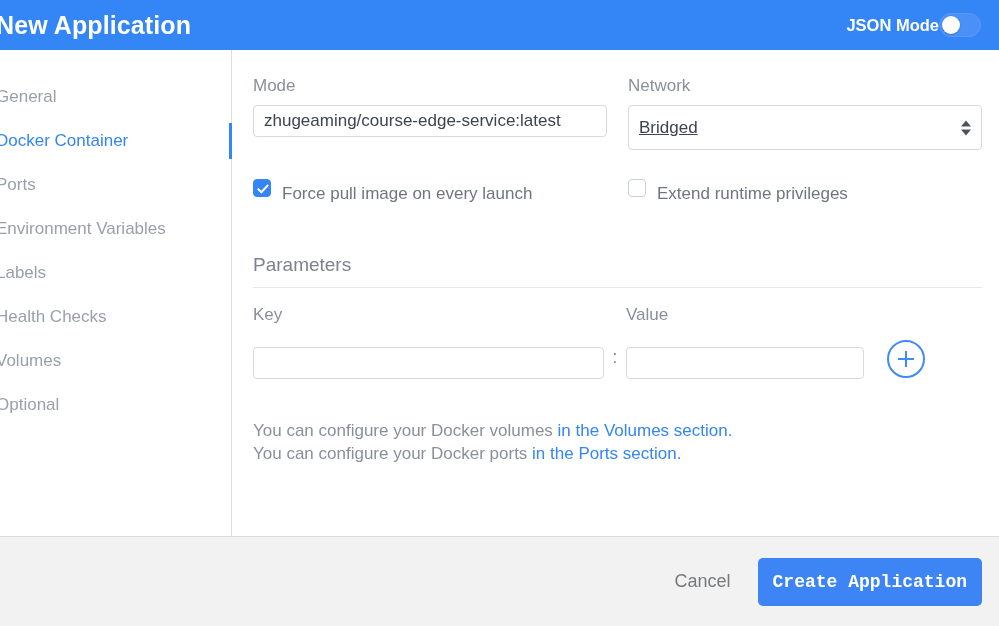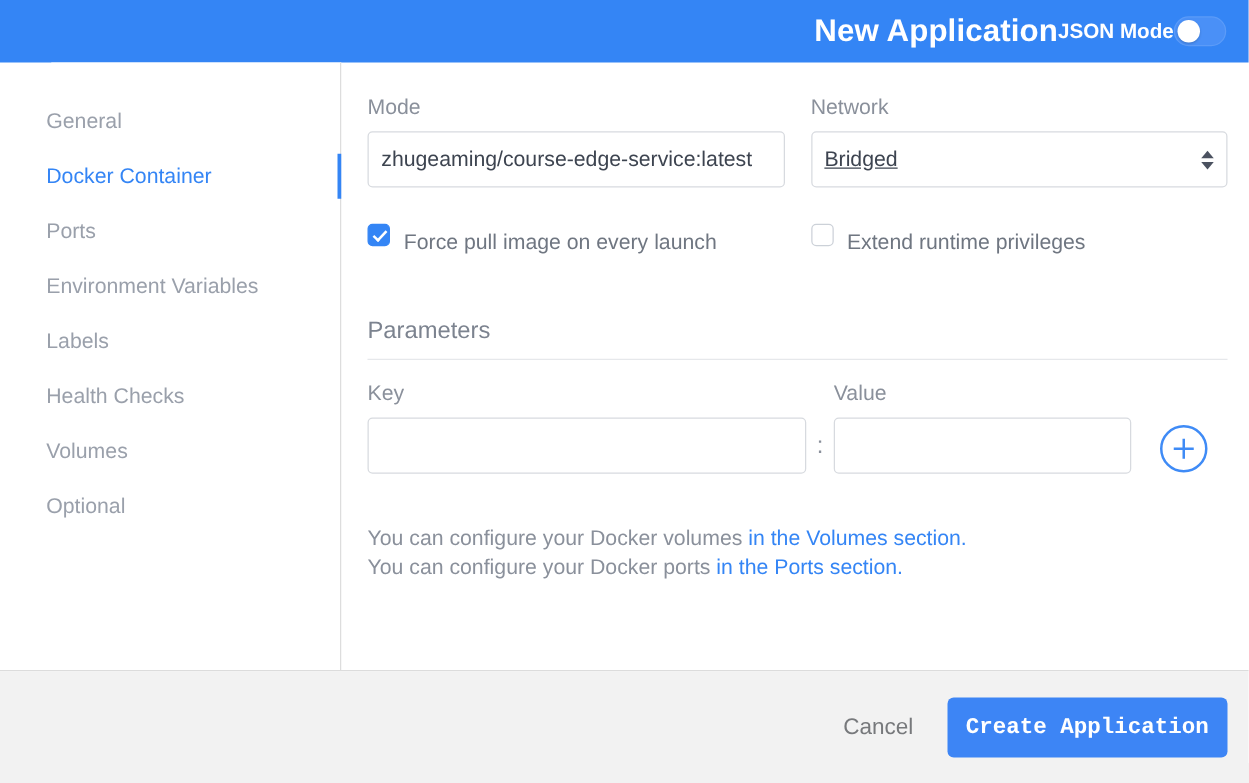--- a/index.html
+++ b/index.html
@@ -22,21 +22,21 @@
     background: #ffffff;
   }
 
   
   .header {
     height: 50px;
     flex: 0 0 50px;
     background: #3485f5;
     display: flex;
     align-items: center;
-    justify-content: flex-end;
+    justify-content: space-between;
     padding: 0 18px 0 0;
     position: relative;
   }
   .header-title {
     color: #ffffff;
     font-size: 25px;
     font-weight: 600;
     letter-spacing: 0.1px;
     margin-left: -4px;
     padding-left: 0;
@@ -75,21 +75,20 @@
     box-shadow: 0 1px 2px rgba(0,0,0,0.18);
   }
 
   
   .body {
     flex: 1 1 auto;
     display: flex;
     min-height: 0;
     background: #ffffff;
     border-bottom: 1px solid #dcdcdc;
-    padding-left: 41px;
   }
 
   
   .sidebar {
     width: 232px;
     flex: 0 0 232px;
     border-right: 1px solid #dddddd;
     padding-top: 25px;
     background: #ffffff;
     position: relative;
@@ -136,21 +135,21 @@
   }
   .field-label {
     font-size: 17px;
     color: #8a909b;
     margin-bottom: 9px;
     display: block;
   }
 
   .text-input {
     width: 100%;
-    height: 45px;
+    height: 32px;
     border: 1px solid #d7dadf;
     border-radius: 4px;
     background: #ffffff;
     font-family: "Liberation Sans", sans-serif;
     font-size: 17px;
     color: #3d4450;
     padding: 0 10px;
     outline: none;
   }
   .text-input::placeholder { color: #b9bec6; }

